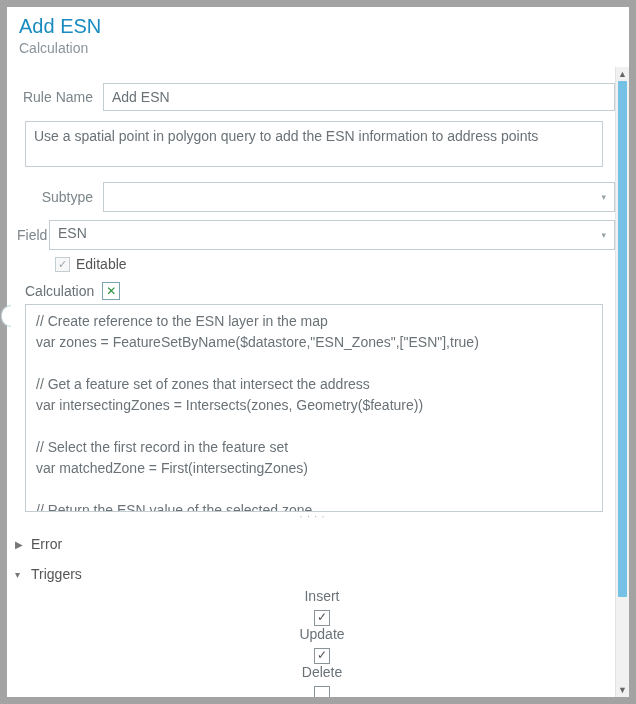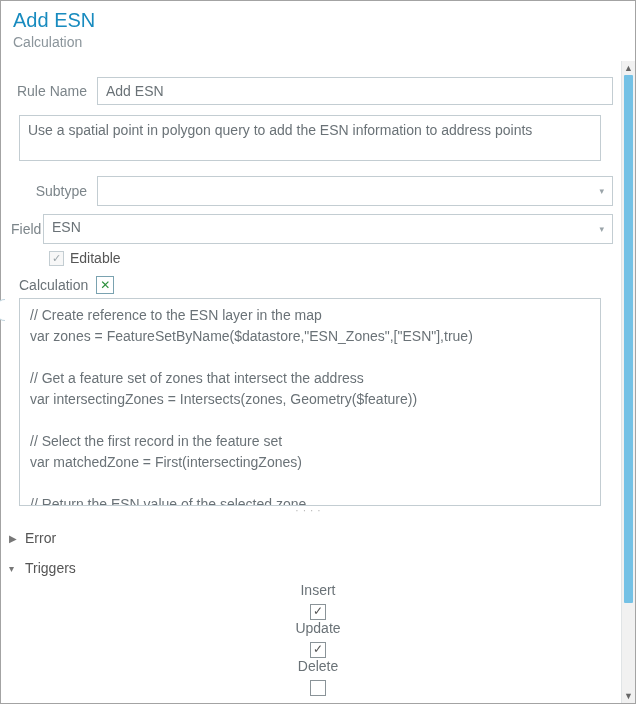--- a/index.html
+++ b/index.html
@@ -6,21 +6,21 @@
   html, body {
     margin: 0; padding: 0;
     font-family: "Segoe UI", Tahoma, sans-serif;
     font-size: 14px;
     color: #555;
     background: #fff;
     width: 636px; height: 704px;
     overflow: hidden;
   }
   .window {
-    border: 1px solid #a3a3a3;
+    border: 7px solid #a3a3a3;
     width: 636px; height: 704px;
     position: relative;
   }
   .header { padding: 8px 12px 4px 12px; }
   .title {
     font-size: 20px;
     color: #188bbf;
     font-weight: 400;
     margin: 0;
   }
@@ -29,21 +29,21 @@
     color: #8b959b;
     margin: 2px 0 0 0;
   }
   .scroll-wrap {
     position: absolute;
     top: 60px; left: 0; right: 0; bottom: 0;
     display: flex;
   }
   .content {
     flex: 1;
-    padding: 10px 8px 4px 6px;
+    padding: 10px 0 4px 6px;
     overflow: hidden;
   }
   .scrollbar-track {
     width: 14px;
     background: #f1f1f1;
     position: relative;
     border-left: 1px solid #e0e4e6;
   }
   .scroll-arrow {
     height: 14px; width: 100%;

